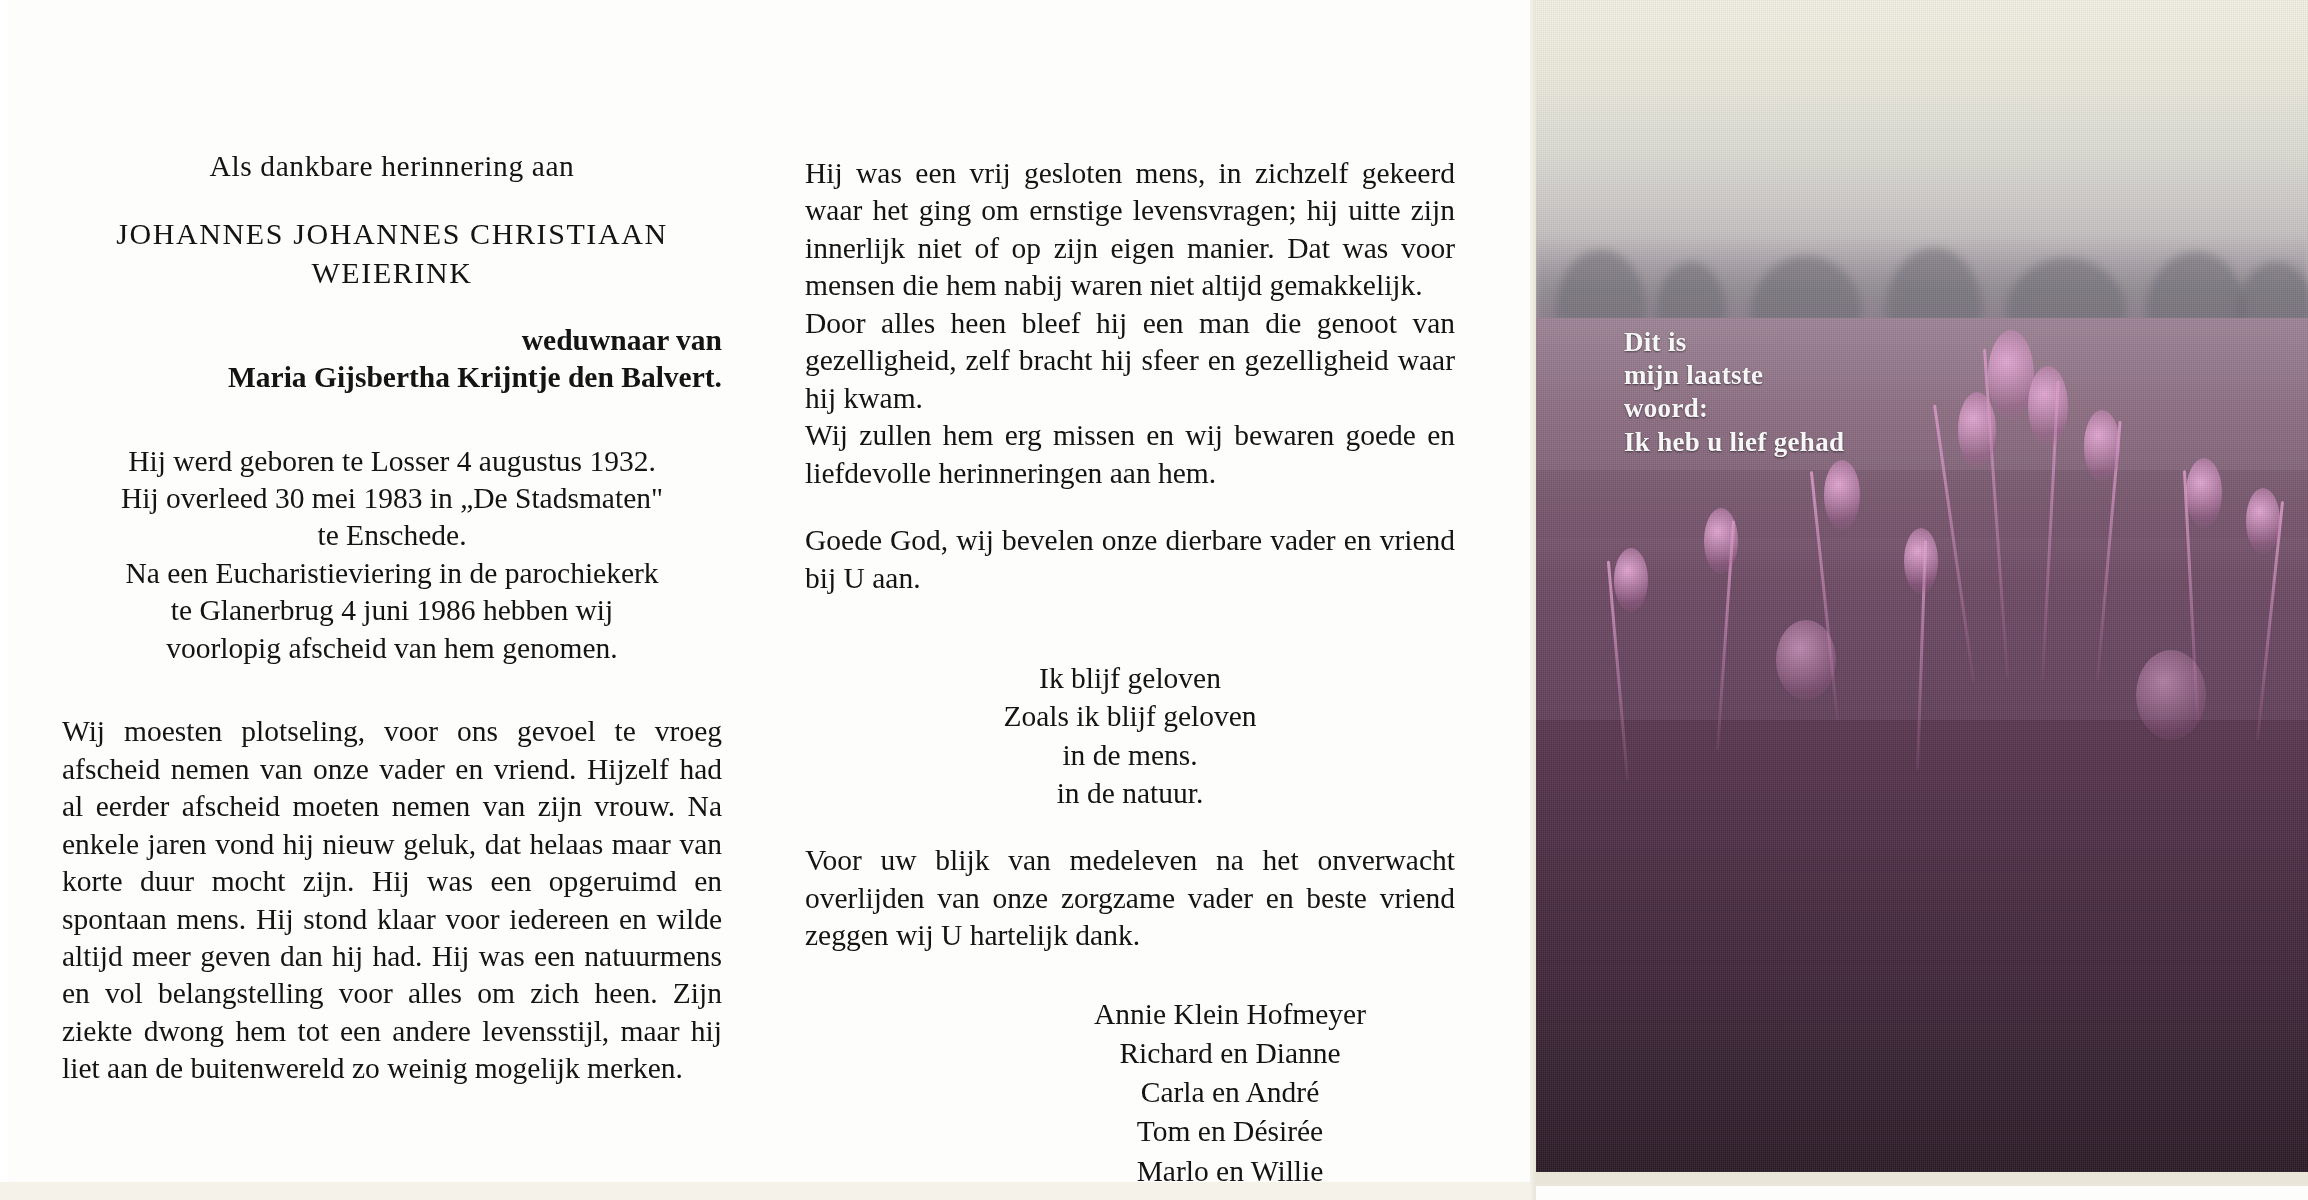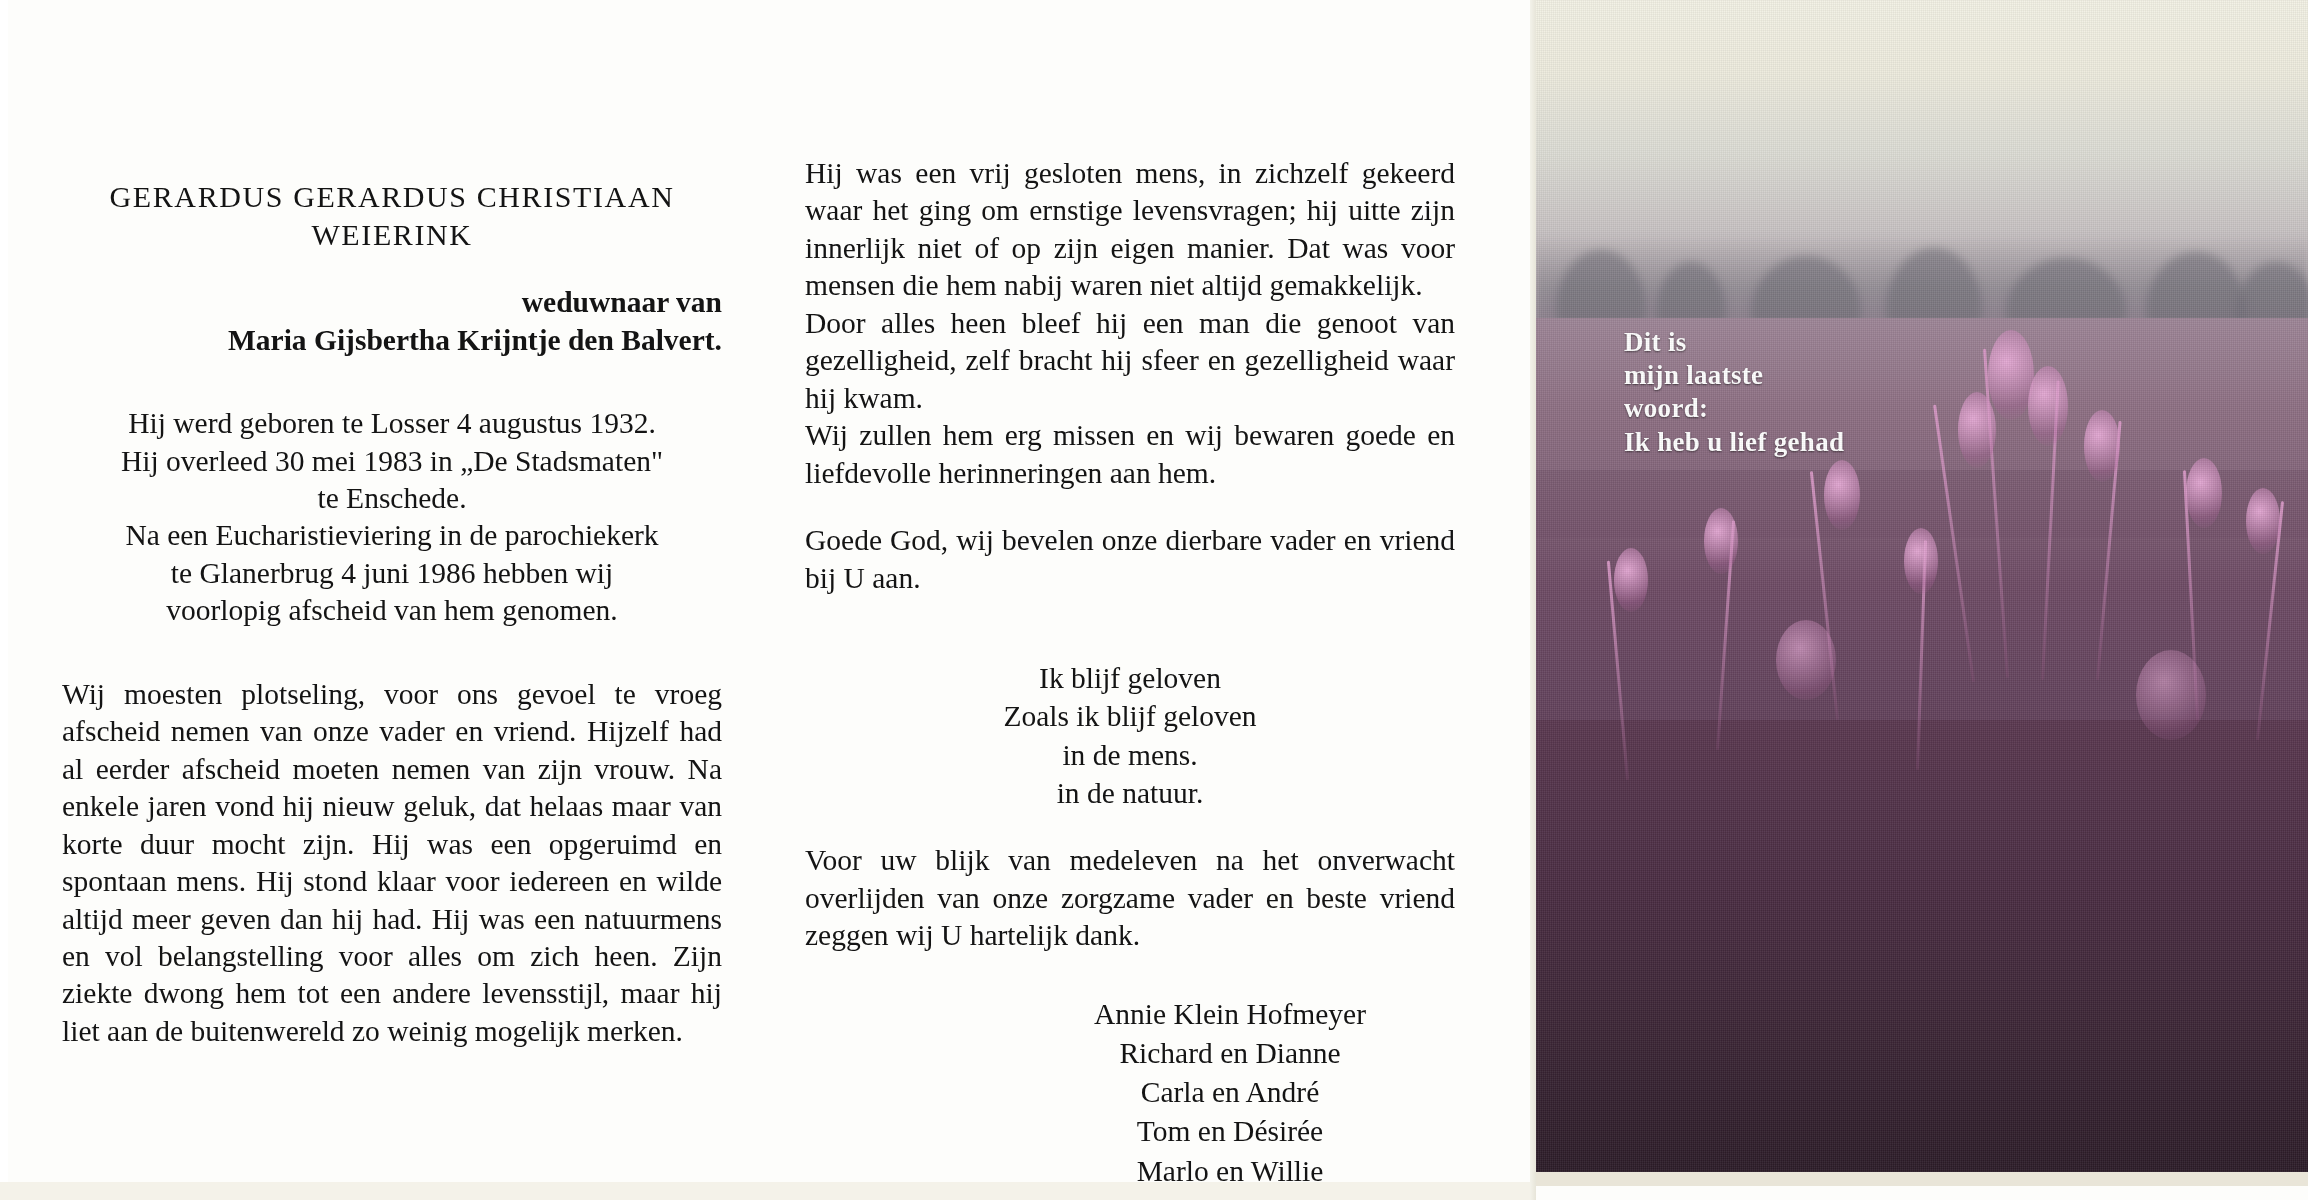--- a/index.html
+++ b/index.html
@@ -183,24 +183,25 @@
 </head>
 <body>
 
 <div class="card">
 
   <div class="strip-left"></div>
   <div class="bottom-band"></div>
 
   <div class="col-left">
 
+    <div class="intro">Als dankbare herinnering aan</div>
 
     <div class="gap-md"></div>
 
-    <div class="name-line">GERARDUS  GERARDUS  CHRISTIAAN</div>
+    <div class="name-line">JOHANNES  JOHANNES  CHRISTIAAN</div>
     <div class="name-line">WEIERINK</div>
 
     <div class="gap-md"></div>
 
     <div class="sub-center">weduwnaar van</div>
     <div class="sub-center">Maria Gijsbertha Krijntje den Balvert.</div>
 
     <div class="gap-lg"></div>
 
     <div class="center">

